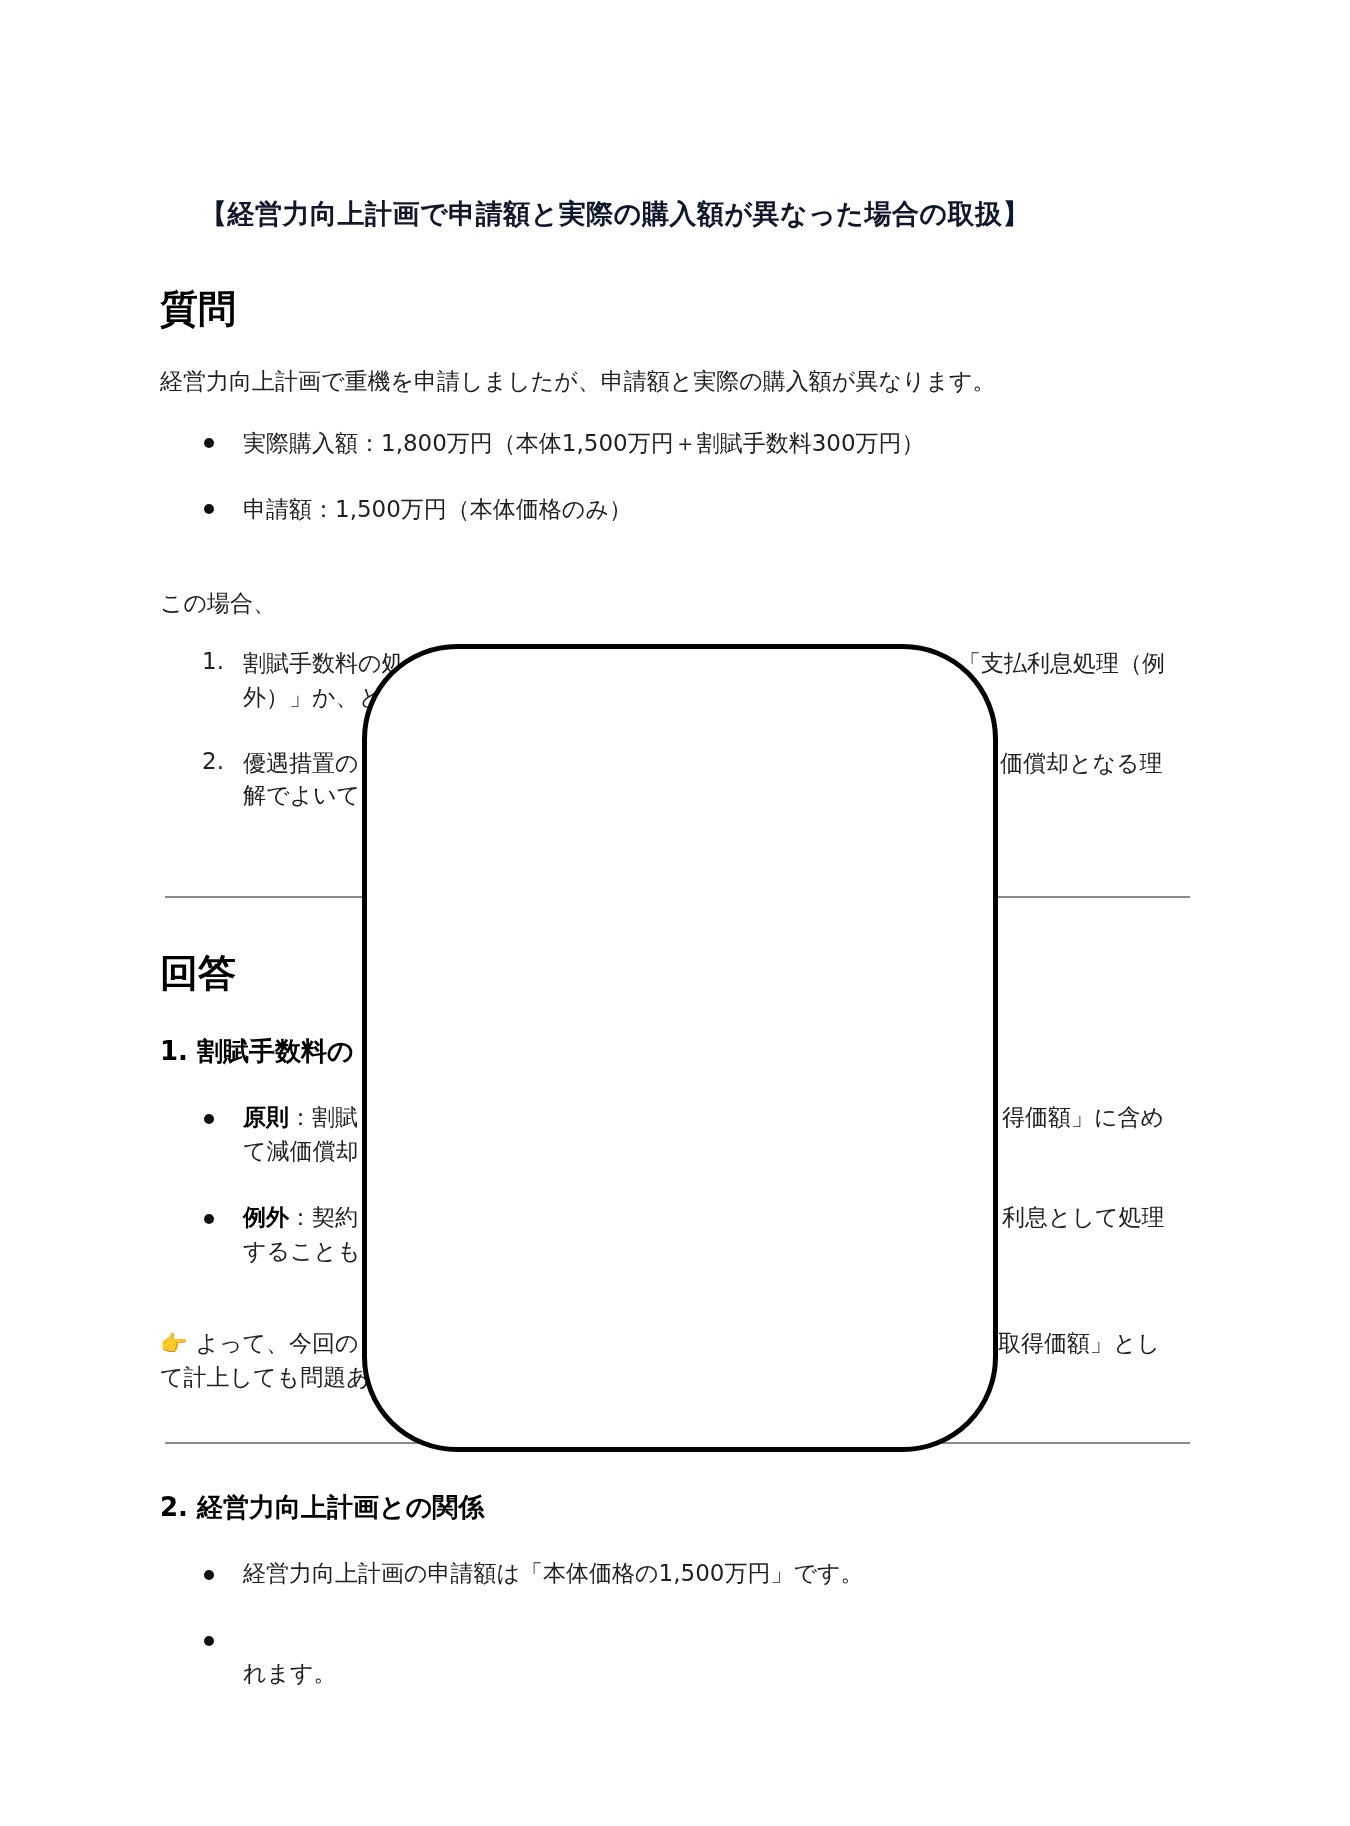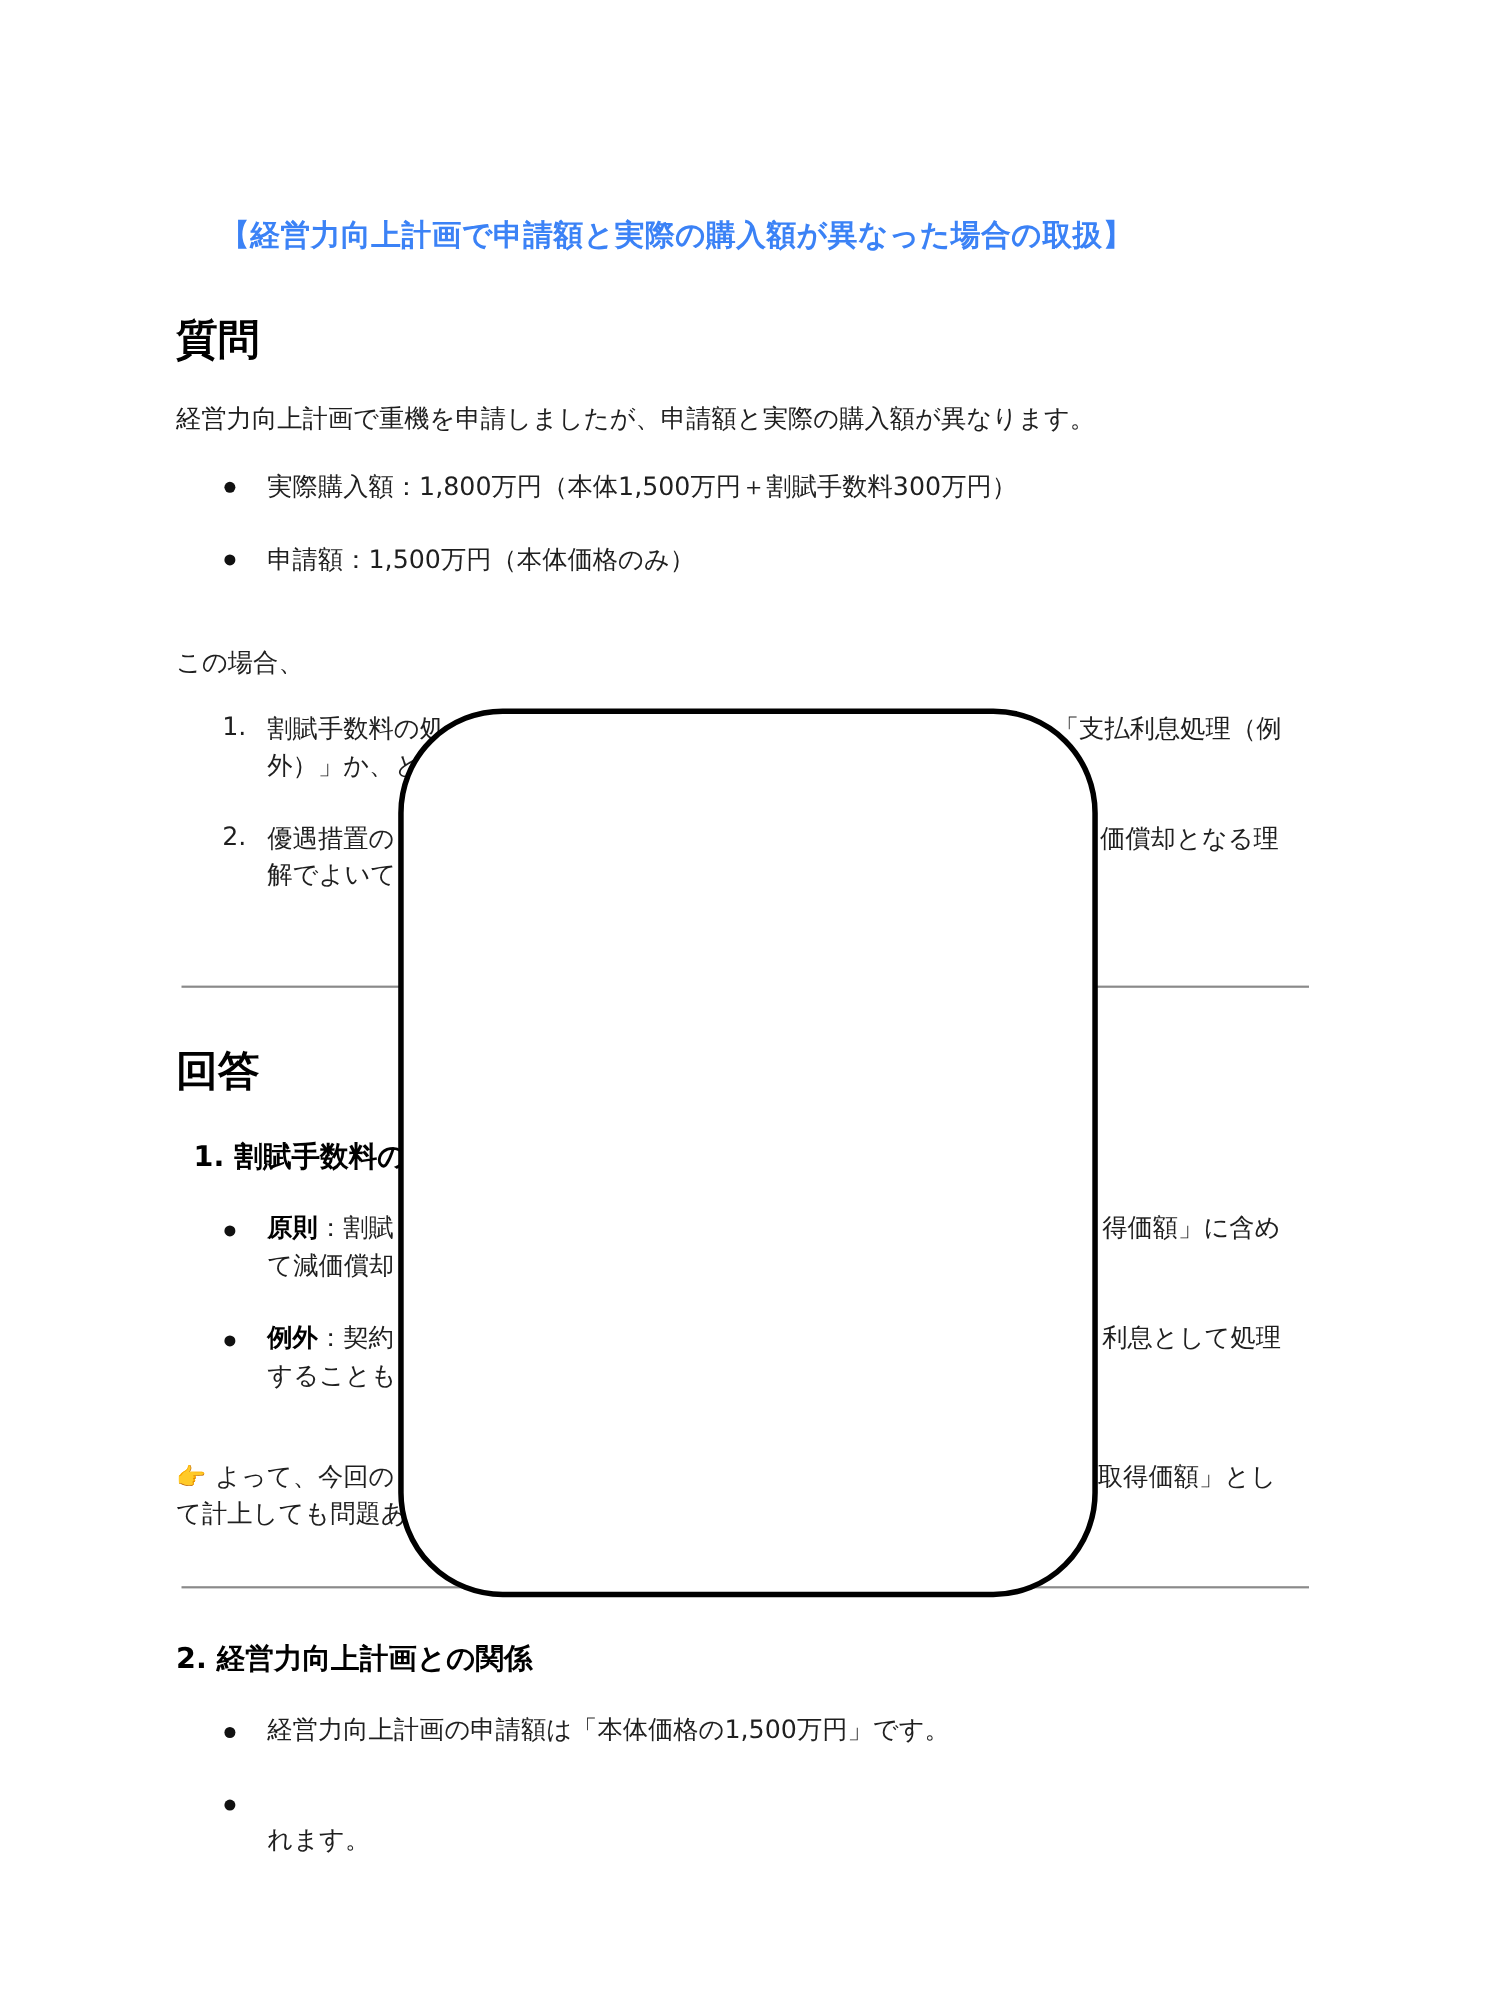--- a/index.html
+++ b/index.html
@@ -18,21 +18,21 @@
     .page {
       position: absolute;
       left: 0; top: 0;
       width: 1350px; height: 1826px;
       background: #ffffff;
     }
     .abs { position: absolute; white-space: nowrap; }
     .doc-title {
       left: 200px; top: 196px;
       font-size: 27px; font-weight: bold; letter-spacing: 0.5px;
-      color: #3b82f6;
+      color: #0f172a;
     }
     .h1 {
       font-size: 38px; font-weight: bold; color: #000;
     }
     .h2 {
       font-size: 26px; font-weight: bold; color: #000;
     }
     .body-text {
       font-size: 23px; color: #1f1f1f;
       line-height: 34px;
@@ -93,21 +93,21 @@
 
   <div class="abs num" style="left:202px; top:748px;">2.</div>
   <div class="abs body-text" style="left:243px; top:746px;">優遇措置の</div>
   <div class="abs body-text" style="left:1000px; top:746px;">価償却となる理</div>
   <div class="abs body-text" style="left:243px; top:780px;font-family:Liberation Mono, monospace;">解でよいて</div>
 
   <div class="hr" style="top:896px;"></div>
 
   <div class="abs h1" style="left:160px; top:948px;">回答</div>
 
-  <div class="abs h2" style="left:160px; top:1034px;margin-left:16px;">1. 割賦手数料の</div>
+  <div class="abs h2" style="left:160px; top:1034px;">1. 割賦手数料の</div>
 
   <span class="bullet" style="left:204px; top:1114px;"></span>
   <div class="abs body-text" style="left:243px; top:1100px;">
     <span class="bold">原則</span><span>：割賦</span>
   </div>
   <div class="abs body-text" style="left:1002px; top:1100px;">得価額」に含め</div>
   <div class="abs body-text" style="left:243px; top:1134px;">て減価償却</div>
 
   <span class="bullet" style="left:204px; top:1214px;"></span>
   <div class="abs body-text" style="left:243px; top:1200px;">

